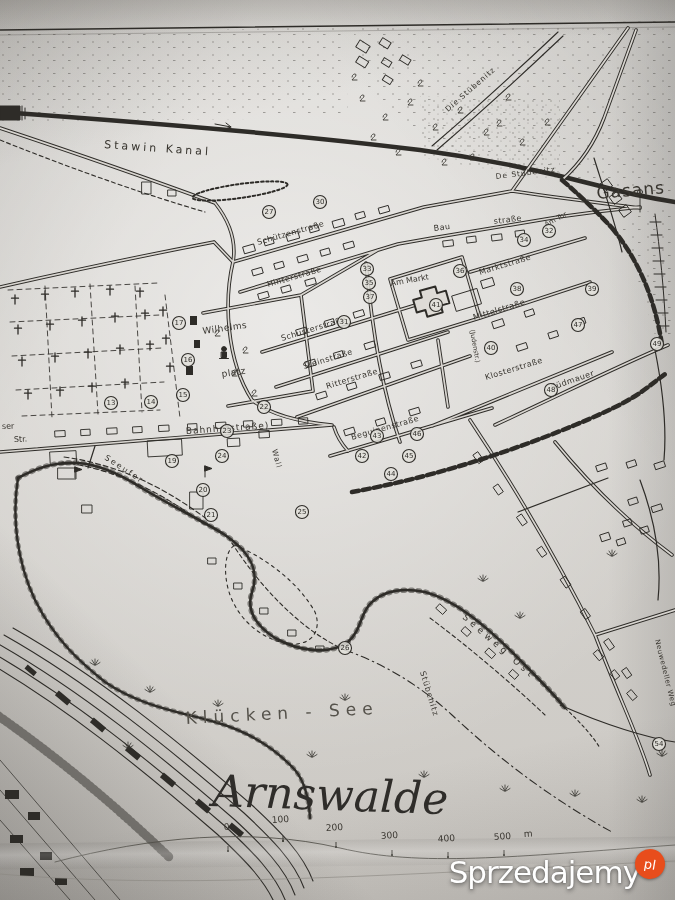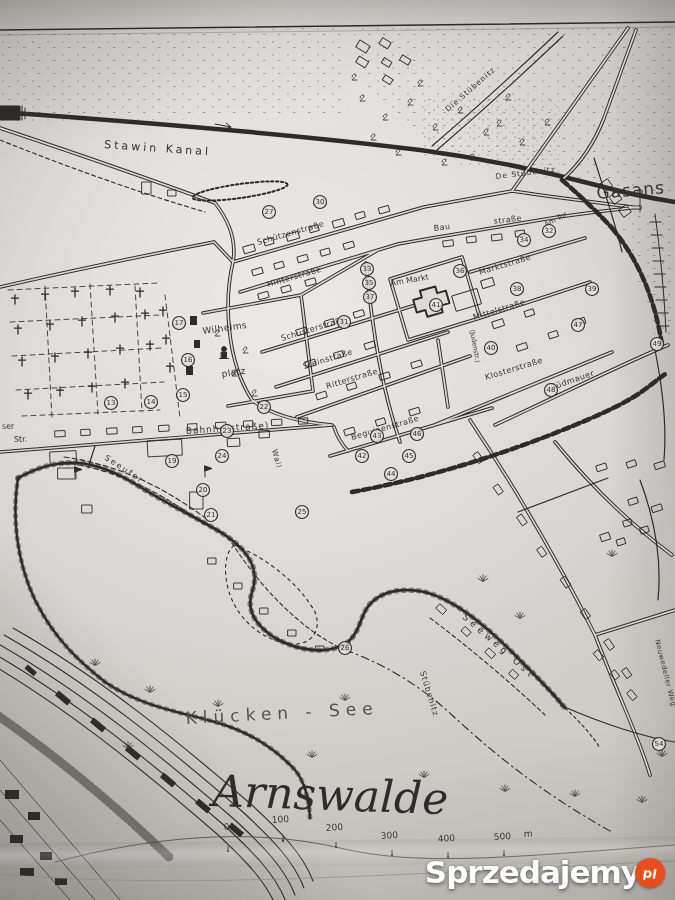--- a/index.html
+++ b/index.html
@@ -18,21 +18,21 @@
       linear-gradient(270deg, rgba(0,0,0,.10), rgba(0,0,0,0) 10%);}
   .crease{position:absolute;left:0;right:0;top:840px;height:26px;pointer-events:none;
     background:linear-gradient(rgba(0,0,0,.10), rgba(255,255,255,.30) 45%, rgba(0,0,0,.06));
     transform:rotate(-.6deg);opacity:.55;}
   svg{position:absolute;inset:0;}
   svg text{user-select:none;}
   .hand{font-family:"DejaVu Sans",sans-serif;fill:#38352f;}
   .num{font-family:"DejaVu Sans",sans-serif;fill:#2e2c28;font-size:7px;text-anchor:middle;}
   .title{font-family:"DejaVu Serif",serif;font-style:italic;font-size:44px;fill:#2f2d2a;}
   .lake{font-family:"DejaVu Sans",sans-serif;font-size:17px;letter-spacing:6px;fill:#55524b;}
-  .wm{position:absolute;right:10px;bottom:12px;display:flex;align-items:flex-end;font-weight:bold;}
+  .wm{position:absolute;right:10px;bottom:12px;display:flex;align-items:flex-start;font-weight:normal;}
   .wm-text{color:#fff;font-size:31px;letter-spacing:-1px;line-height:1;
     text-shadow:0 2px 4px rgba(0,0,0,.45),0 0 2px rgba(0,0,0,.3);}
   .wm-badge{width:30px;height:30px;border-radius:50%;color:#fff;font-size:13px;
     display:flex;align-items:center;justify-content:center;margin:-8px 0 0 -5px;
     transform:rotate(10deg);box-shadow:0 1px 3px rgba(0,0,0,.4);}
 </style>
 </head>
 <body>
 
 <div class="photo">

